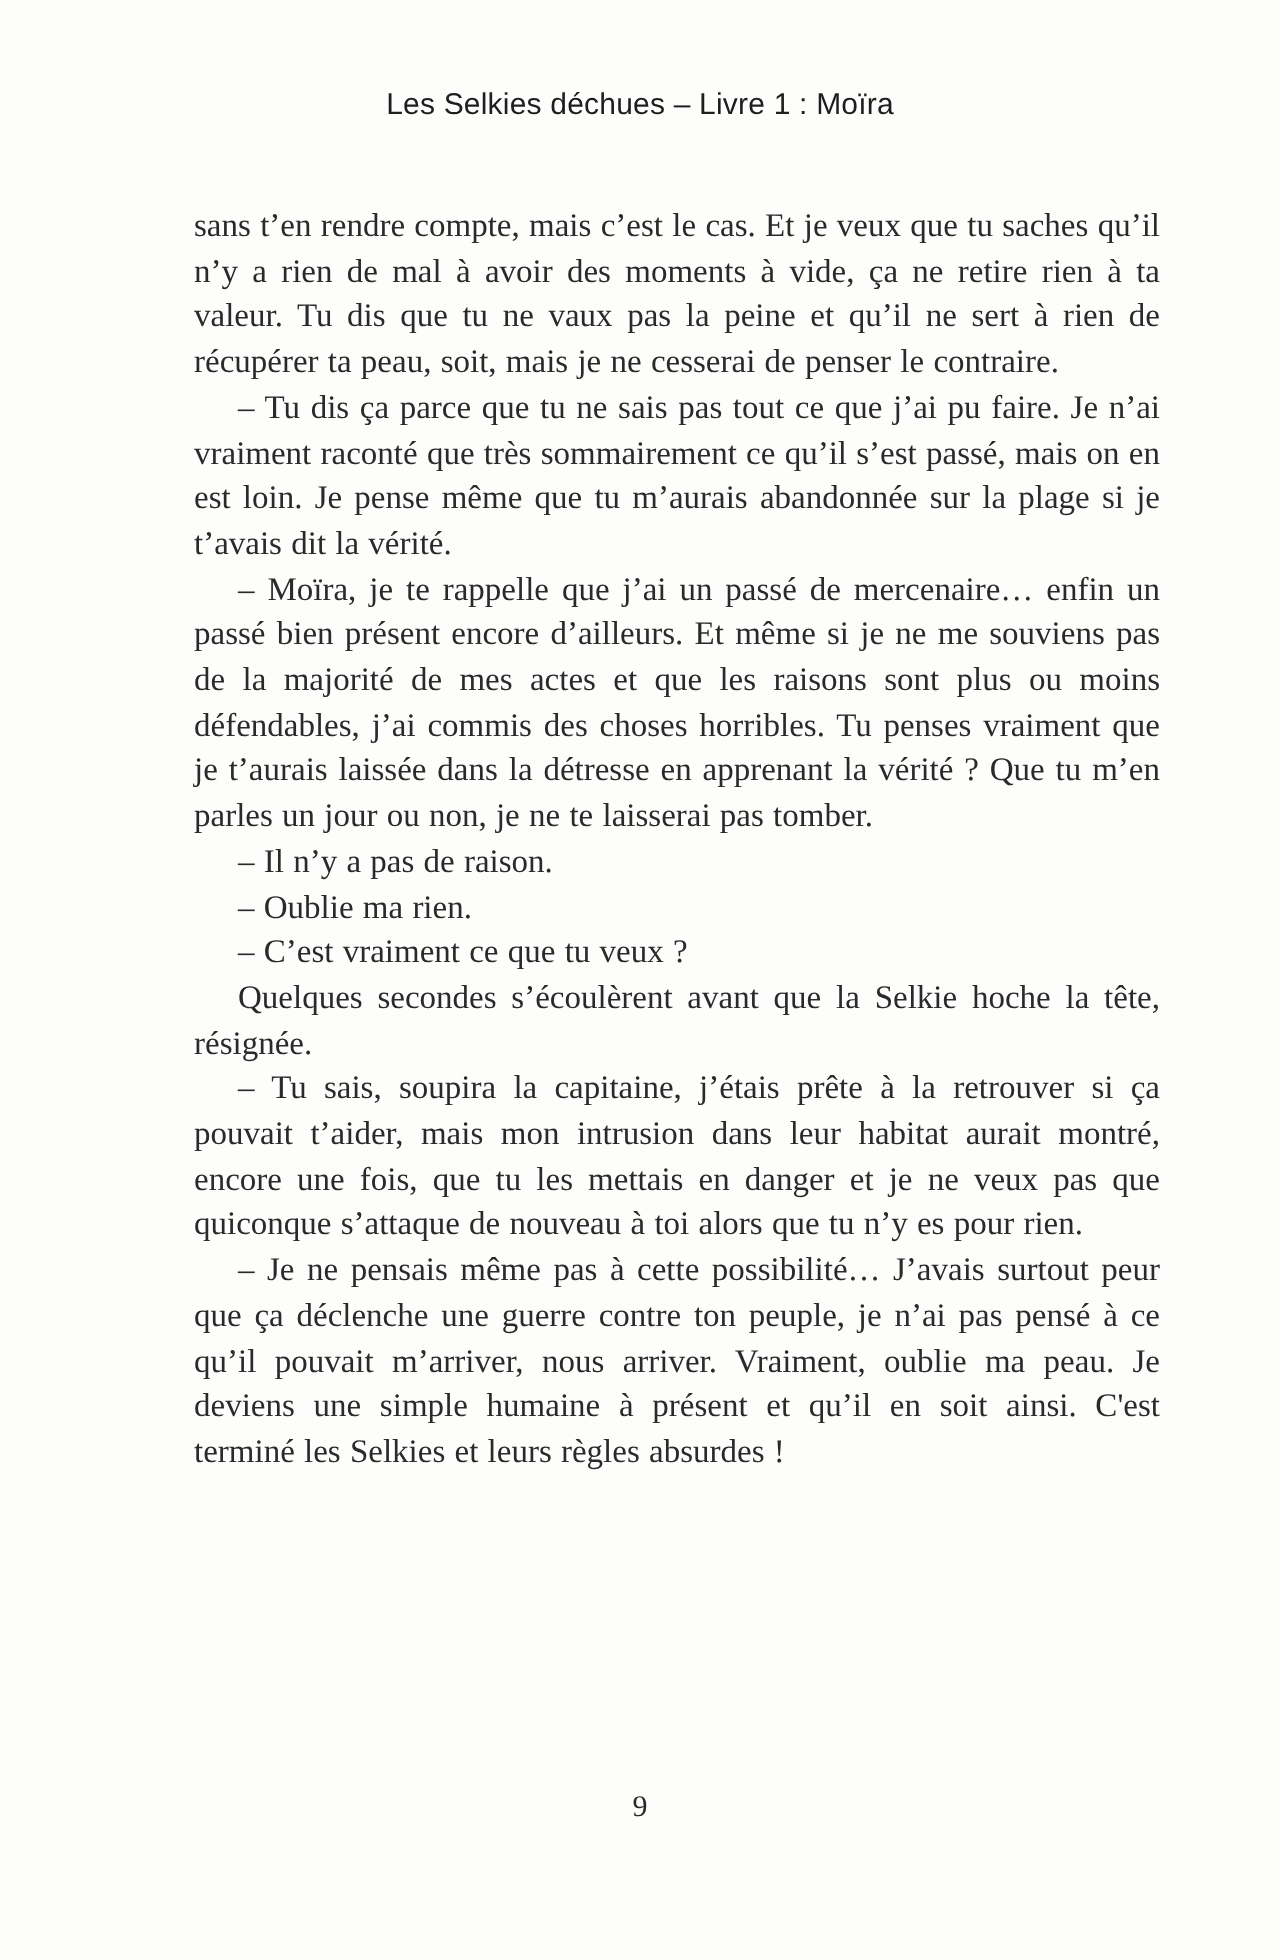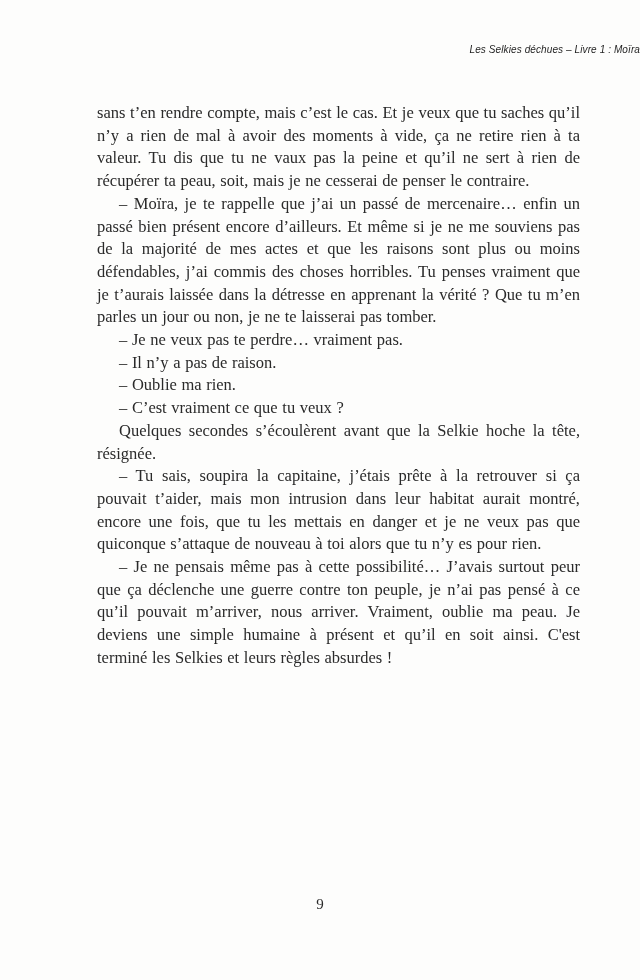--- a/index.html
+++ b/index.html
@@ -14,26 +14,25 @@
     margin: 0 auto;
     background: var(--paper, #fdfdfc);
     overflow: hidden;
     font-family: "Liberation Serif", serif;
   }
   .running-header {
     position: absolute;
     top: 44px;
     left: 0;
     right: 0;
-    text-align: right;
+    text-align: center;
     font-family: "Liberation Sans", sans-serif;
-    font-size: 10px;
+    font-size: 15px;
     letter-spacing: 0.1px;
     color: var(--header-ink, #1e1e1e);
-    font-style: italic;
   }
   .body-text {
     position: absolute;
     top: 102px;
     left: 97px;
     width: 483px;
     text-align: justify;
     font-size: 16.5px;
     line-height: 22.7px;
     color: var(--ink, #2a2a2a);
@@ -59,22 +58,22 @@
   }
 </style>
 </head>
 <body>
 
 <div class="page">
   <div class="running-header">Les Selkies déchues – Livre 1 : Moïra</div>
 
   <div class="body-text">
       <p class="no-indent">sans t’en rendre compte, mais c’est le cas. Et je veux que tu saches qu’il n’y a rien de mal à avoir des moments à vide, ça ne retire rien à ta valeur. Tu dis que tu ne vaux pas la peine et qu’il ne sert à rien de récupérer ta peau, soit, mais je ne cesserai de penser le contraire.</p>
+      <p>– Tu dis ça parce que tu ne sais pas tout ce que j’ai pu faire. Je n’ai vraiment raconté que très sommairement ce qu’il s’est passé, mais on en est loin. Je pense même que tu m’aurais abandonnée sur la plage si je t’avais dit la vérité.</p>
       <p>– Moïra, je te rappelle que j’ai un passé de mercenaire… enfin un passé bien présent encore d’ailleurs. Et même si je ne me souviens pas de la majorité de mes actes et que les raisons sont plus ou moins défendables, j’ai commis des choses horribles. Tu penses vraiment que je t’aurais laissée dans la détresse en apprenant la vérité ? Que tu m’en parles un jour ou non, je ne te laisserai pas tomber.</p>
-      <p>– Je ne veux pas te perdre… vraiment pas.</p>
       <p>– Il n’y a pas de raison.</p>
       <p>– Oublie ma rien.</p>
       <p>– C’est vraiment ce que tu veux ?</p>
       <p>Quelques secondes s’écoulèrent avant que la Selkie hoche la tête, résignée.</p>
       <p>– Tu sais, soupira la capitaine, j’étais prête à la retrouver si ça pouvait t’aider, mais mon intrusion dans leur habitat aurait montré, encore une fois, que tu les mettais en danger et je ne veux pas que quiconque s’attaque de nouveau à toi alors que tu n’y es pour rien.</p>
       <p>– Je ne pensais même pas à cette possibilité… J’avais surtout peur que ça déclenche une guerre contre ton peuple, je n’ai pas pensé à ce qu’il pouvait m’arriver, nous arriver. Vraiment, oublie ma peau. Je deviens une simple humaine à présent et qu’il en soit ainsi. C'est terminé les Selkies et leurs règles absurdes !</p>
     </div>
 
   <div class="page-number">9</div>
 </div>

